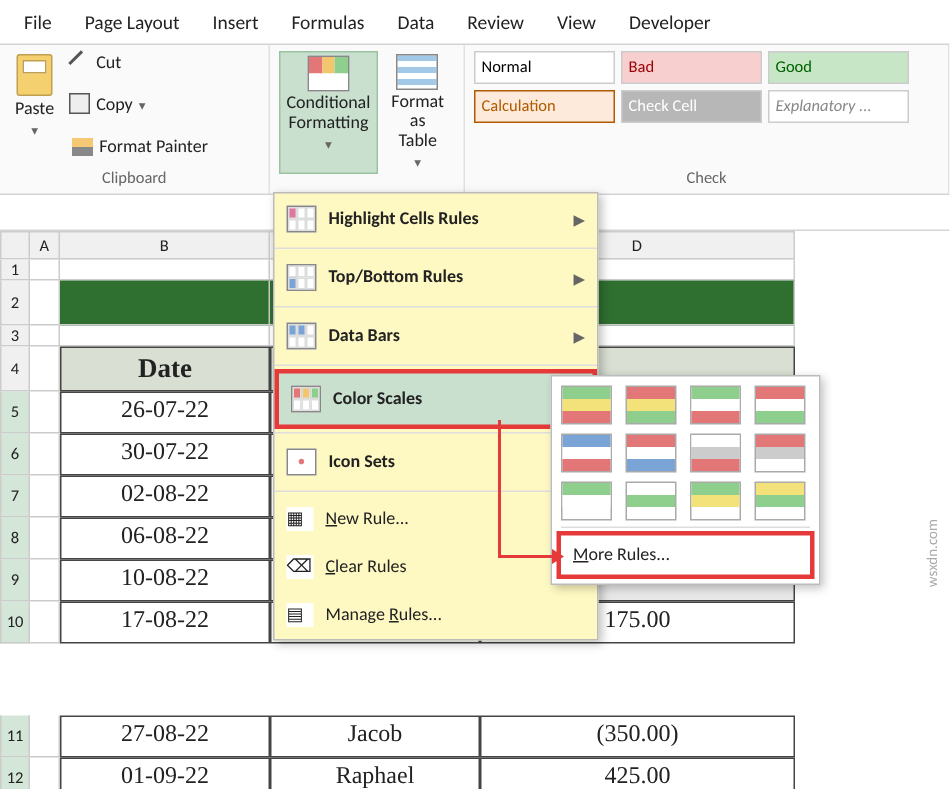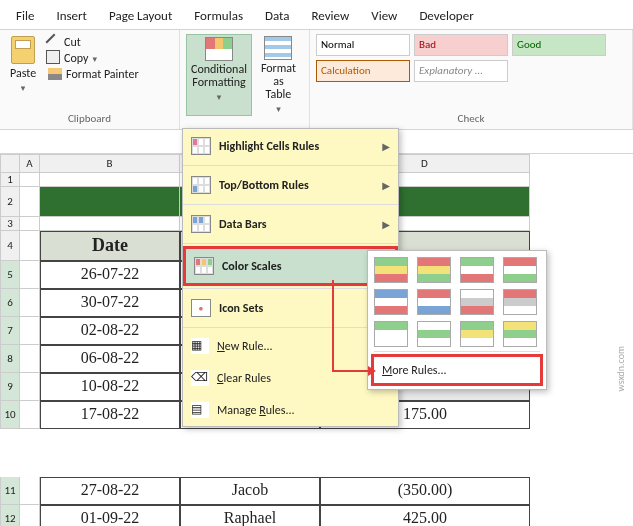--- a/index.html
+++ b/index.html
@@ -13,21 +13,21 @@
   
   .ribbon { display: flex; border-bottom: 1px solid #d4d4d4; background: #fafafa; height: 100px; }
   .group { border-right: 1px solid #e1e1e1; padding: 4px 6px 2px 6px; display:flex; flex-direction:column; justify-content:space-between; }
   .group-title { text-align: center; font-size: 11px; color: #666; padding: 2px 0 2px 0;}
   
   
   .clipboard-body { display:flex; gap:6px; flex:1; align-items:flex-start;}
   .paste { display:flex; flex-direction:column; align-items:center; padding:2px 4px; gap:2px;}
   .paste-icon { width:24px; height:28px; background: #f4d06f; border:1px solid #c0a050; border-radius:2px; position:relative;}
   .paste-icon::after{content:"";position:absolute;top:3px;left:3px;right:3px;bottom:14px;background:#fff;border:1px solid #c0a050;}
-  .clip-items { display:flex; flex-direction:column; gap:0; font-size:12px;}
+  .clip-items { display:flex; flex-direction:column; gap:12px; font-size:12px;}
   .clip-item { display:flex; align-items:center; gap:4px; padding:1px 2px;}
   .cut-icon{width:12px;height:12px;border-left:2px solid #555;transform:rotate(45deg);}
   .copy-icon{width:12px;height:12px;border:1px solid #555;background:#fff;position:relative;}
   .copy-icon::after{content:"";position:absolute;top:-3px;left:-3px;width:12px;height:12px;border:1px solid #555;background:#eee;}
   .fmt-icon{width:14px;height:12px;background:linear-gradient(#f7c873 50%,#888 50%);}
   .caret{font-size:9px;color:#666;}
   
   
   .big-btn { display:flex; flex-direction:column; align-items:center; padding:2px 4px; gap:2px; font-size:12px; }
   .big-btn.active { background:#c8e0cd; border:1px solid #9ac3a3;}
@@ -97,22 +97,22 @@
   .arrow::after{content:"";position:absolute;right:-2px;top:-4px;border-left:8px solid #e63939;border-top:5px solid transparent;border-bottom:5px solid transparent;}
   .arrow-down{position:absolute;top:280px;left:332px;width:2px;height:90px;background:#e63939;z-index:12;}
   
   .watermark{position:absolute;bottom:180px;right:6px;transform:rotate(-90deg);transform-origin:right bottom;font-size:10px;color:#aaa;}
 </style>
 </head>
 <body>
 
 <div class="tabs">
   <div class="tab">File</div>
+  <div class="tab">Page Layout</div>
   <div class="tab">Insert</div>
-  <div class="tab">Page Layout</div>
   <div class="tab">Formulas</div>
   <div class="tab">Data</div>
   <div class="tab">Review</div>
   <div class="tab">View</div>
   <div class="tab">Developer</div>
 </div>
 
 <div class="ribbon">
   <div class="group" style="width:180px;">
     <div class="clipboard-body">
@@ -164,20 +164,21 @@
     </div>
     <div class="group-title">&nbsp;</div>
   </div>
 
   <div class="group" style="flex:1;gap:17px;">
     <div class="styles-body">
       <div class="style-cell style-normal">Normal</div>
       <div class="style-cell style-bad">Bad</div>
       <div class="style-cell style-good">Good</div>
       <div class="style-cell style-calc">Calculation</div>
+      <div class="style-cell style-check">Check Cell</div>
       <div class="style-cell style-explan">Explanatory ...</div>
     </div>
     <div class="group-title">Check</div>
   </div>
 </div>
 
 <div class="fbar">
   <div class="namebox">
       <span>D5</span>
       <span class="caret">▾</span>

